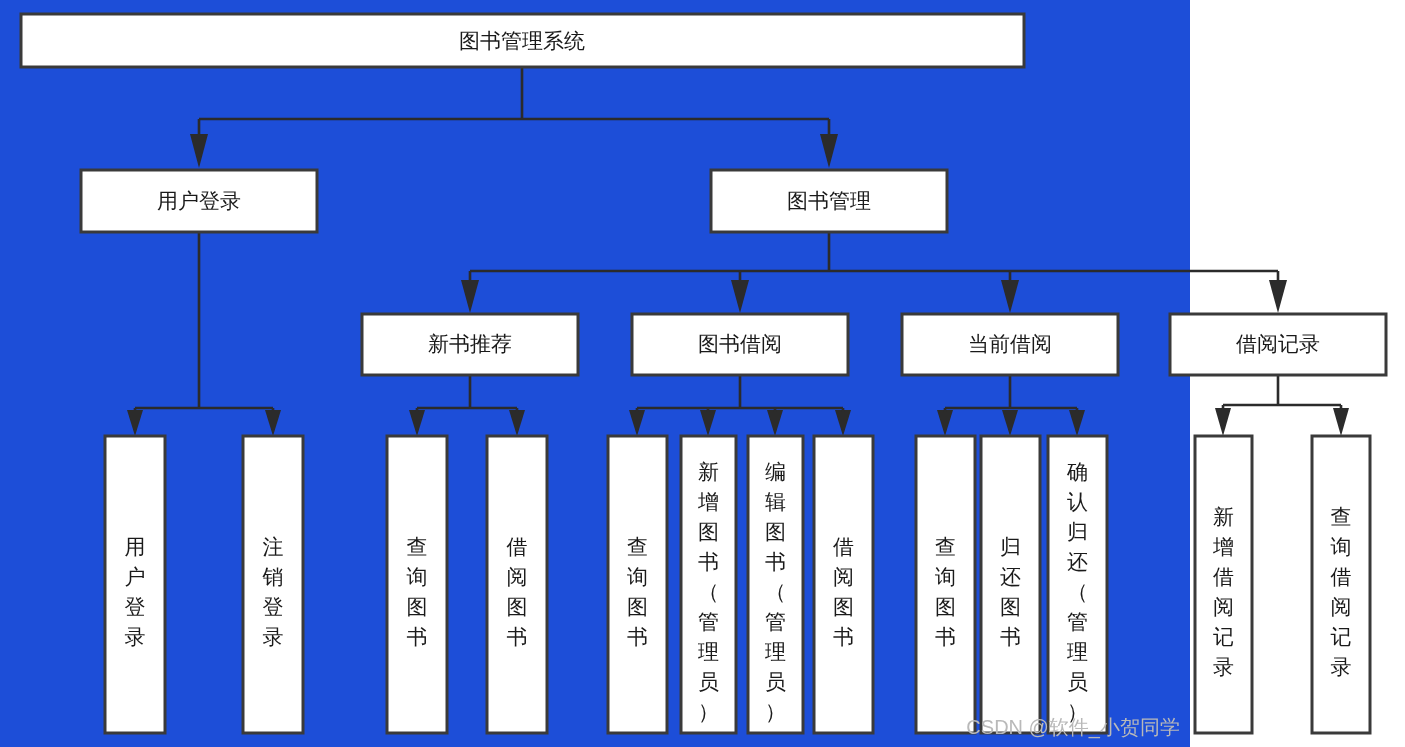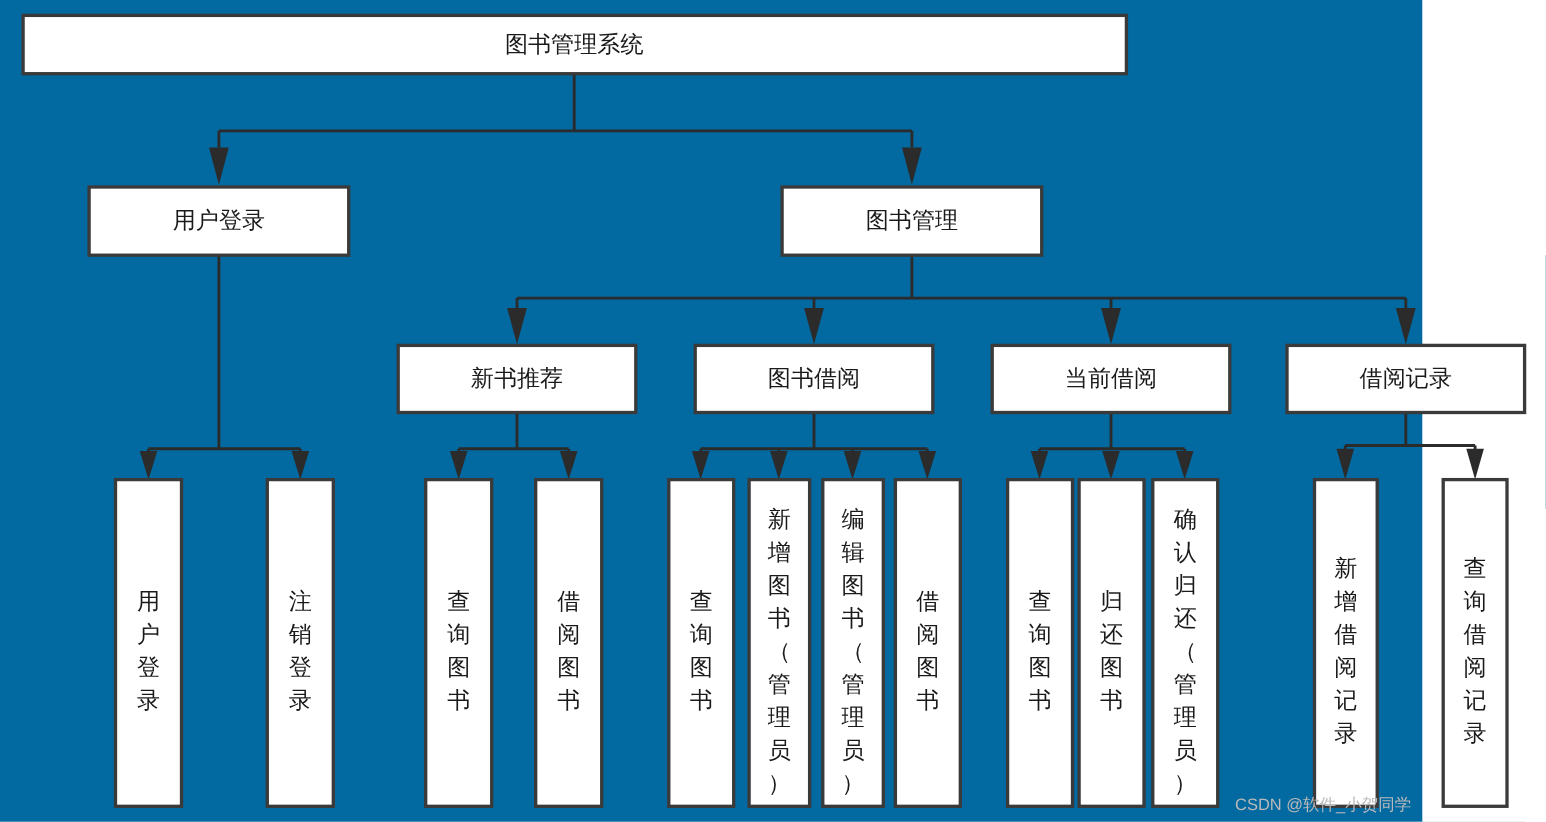--- a/index.html
+++ b/index.html
@@ -9,23 +9,23 @@
     background: #ffffff;
   }
   body {
     width: 1405px;
     height: 747px;
     font-family: "Liberation Sans", "DejaVu Sans", sans-serif;
     overflow: hidden;
   }
   #diagram-root {
     position: relative;
-    width: 1293px;
+    width: 1190px;
     height: 747px;
-    background: #0369a1;
+    background: #1d4ed8;
   }
   svg#flowchart {
     position: absolute;
     left: 0;
     top: 0;
     width: 1405px;
     height: 747px;
   }
   .node-rect {
     fill: #ffffff;
@@ -48,21 +48,21 @@
   }
   .arrow-head {
     fill: #2b2b2b;
     stroke: none;
   }
   .watermark {
     position: absolute;
     right: 10px;
     bottom: 6px;
     font-family: "Liberation Sans", "DejaVu Sans", sans-serif;
-    font-size: 15px;
+    font-size: 20px;
     color: #b9b9b9;
     white-space: nowrap;
     user-select: none;
   }
 </style>
 </head>
 <body>
 
 <div id="diagram-root">
 

